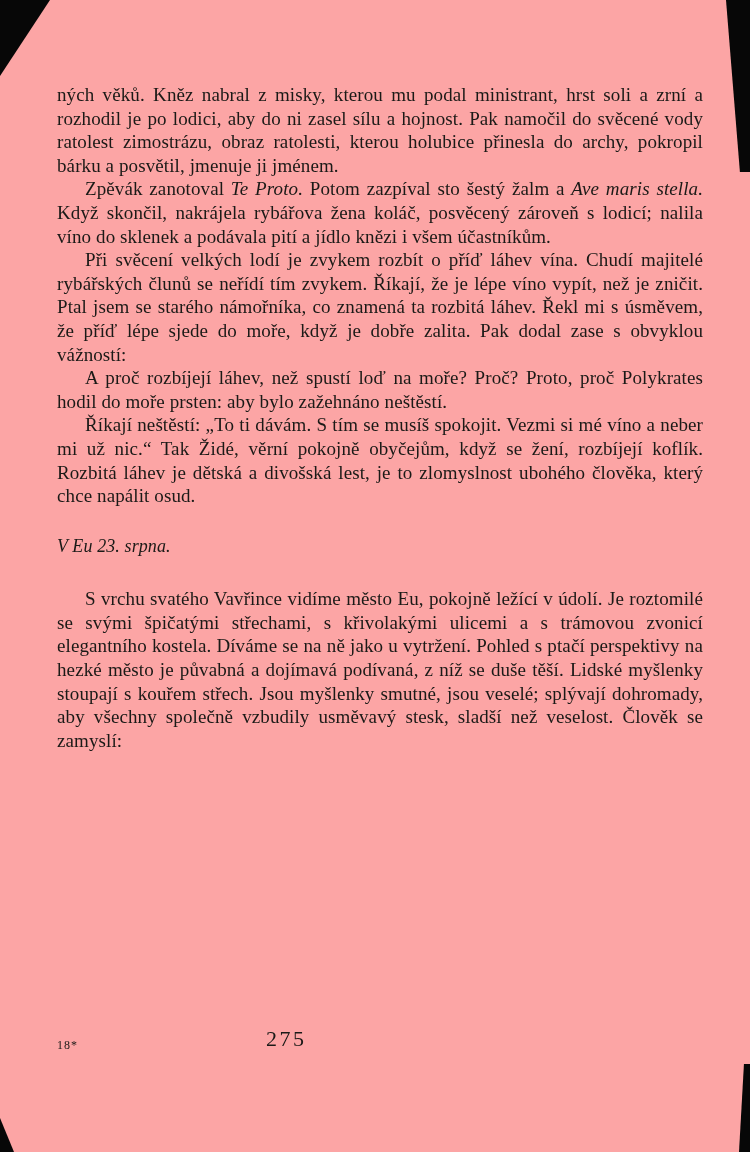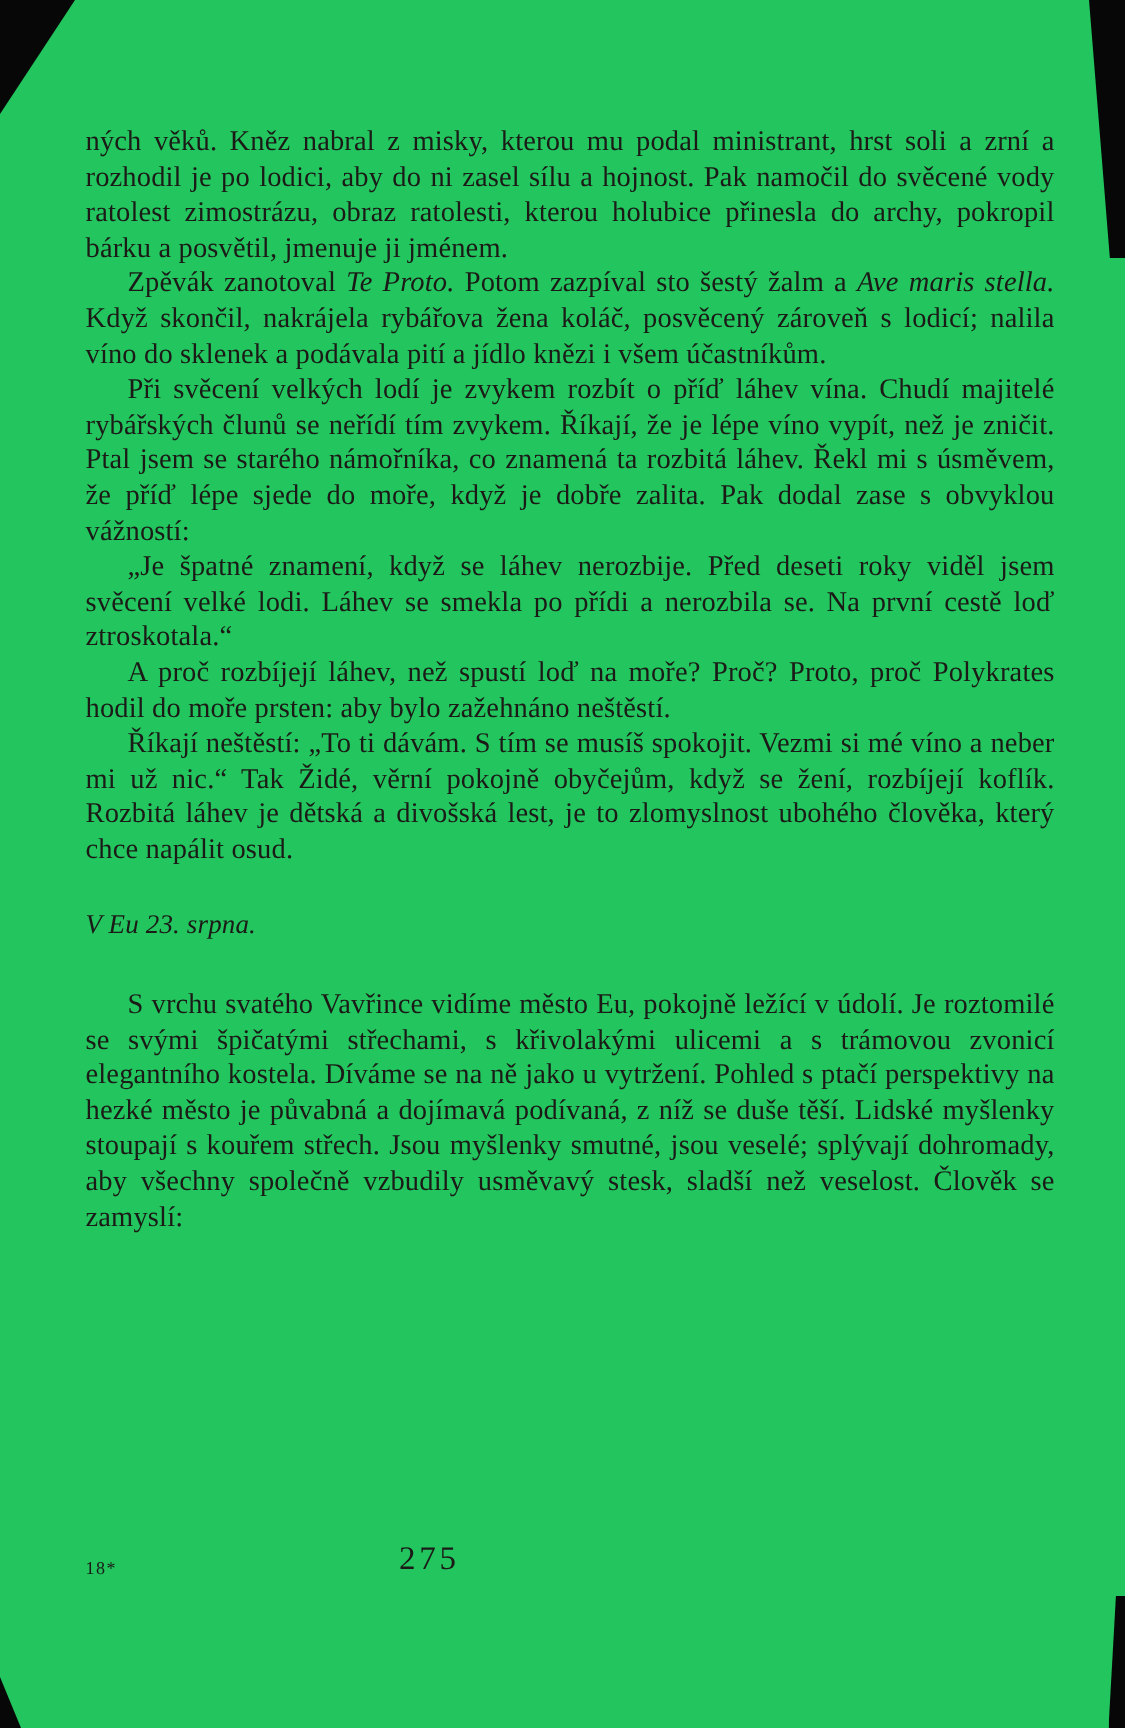--- a/index.html
+++ b/index.html
@@ -4,21 +4,21 @@
 <style>
   * { margin:0; padding:0; box-sizing:border-box; }
   html, body { width:750px; height:1152px; }
   body {
     background:#d8d6d0;
     font-family:"Liberation Serif", "DejaVu Serif", serif;
   }
   .page {
     position:relative;
     width:750px; height:1152px;
-    background:#22c55e;
+    background:#fca5a5;
     overflow:hidden;
     color:#1b1a17;
   }
   
   .artifact { position:absolute; background:#070707; }
   .artifact.tl { left:0; top:0; width:50px; height:76px;
     clip-path:polygon(0 0, 100% 0, 0 100%); }
   .artifact.tr { right:0; top:0; width:24px; height:172px;
     clip-path:polygon(0 0, 100% 0, 100% 100%, 58% 100%); }
   .artifact.bl { left:0; bottom:0; width:14px; height:34px;
@@ -69,21 +69,20 @@
   <div class="artifact br"></div>
 
   <div class="text-block">
 
     <p class="para no-indent">ných věků. Kněz nabral z misky, kterou mu podal ministrant, hrst soli a zrní a rozhodil je po lodici, aby do ni zasel sílu a hojnost. Pak namočil do svěcené vody ratolest zimostrázu, obraz ratolesti, kterou holubice přinesla do archy, pokropil bárku a posvětil, jmenuje ji jménem.</p>
 
     <p class="para"><span>Zpěvák zanotoval </span><span class="italic">Te Proto.</span><span> Potom zazpíval sto šestý žalm a </span><span class="italic">Ave maris stella.</span><span> Když skončil, nakrájela rybářova žena koláč, posvěcený zároveň s lodicí; nalila víno do sklenek a podávala pití a jídlo knězi i všem účastníkům.</span></p>
 
     <p class="para">Při svěcení velkých lodí je zvykem rozbít o příď láhev vína. Chudí majitelé rybářských člunů se neřídí tím zvykem. Říkají, že je lépe víno vypít, než je zničit. Ptal jsem se starého námořníka, co znamená ta rozbitá láhev. Řekl mi s úsměvem, že příď lépe sjede do moře, když je dobře zalita. Pak dodal zase s obvyklou vážností:</p>
 
-    <p class="para">„Je špatné znamení, když se láhev nerozbije. Před deseti roky viděl jsem svěcení velké lodi. Láhev se smekla po přídi a nerozbila se. Na první cestě loď ztroskotala.“</p>
 
     <p class="para">A proč rozbíjejí láhev, než spustí loď na moře? Proč? Proto, proč Polykrates hodil do moře prsten: aby bylo zažehnáno neštěstí.</p>
 
     <p class="para">Říkají neštěstí: „To ti dávám. S tím se musíš spokojit. Vezmi si mé víno a neber mi už nic.“ Tak Židé, věrní pokojně obyčejům, když se žení, rozbíjejí koflík. Rozbitá láhev je dětská a divošská lest, je to zlomyslnost ubohého člověka, který chce napálit osud.</p>
 
     <p class="dateline">V Eu 23. srpna.</p>
 
     <p class="para">S vrchu svatého Vavřince vidíme město Eu, pokojně ležící v údolí. Je roztomilé se svými špičatými střechami, s křivolakými ulicemi a s trámovou zvonicí elegantního kostela. Díváme se na ně jako u vytržení. Pohled s ptačí perspektivy na hezké město je půvabná a dojímavá podívaná, z níž se duše těší. Lidské myšlenky stoupají s kouřem střech. Jsou myšlenky smutné, jsou veselé; splývají dohromady, aby všechny společně vzbudily usměvavý stesk, sladší než veselost. Člověk se zamyslí:</p>
 
   </div>

